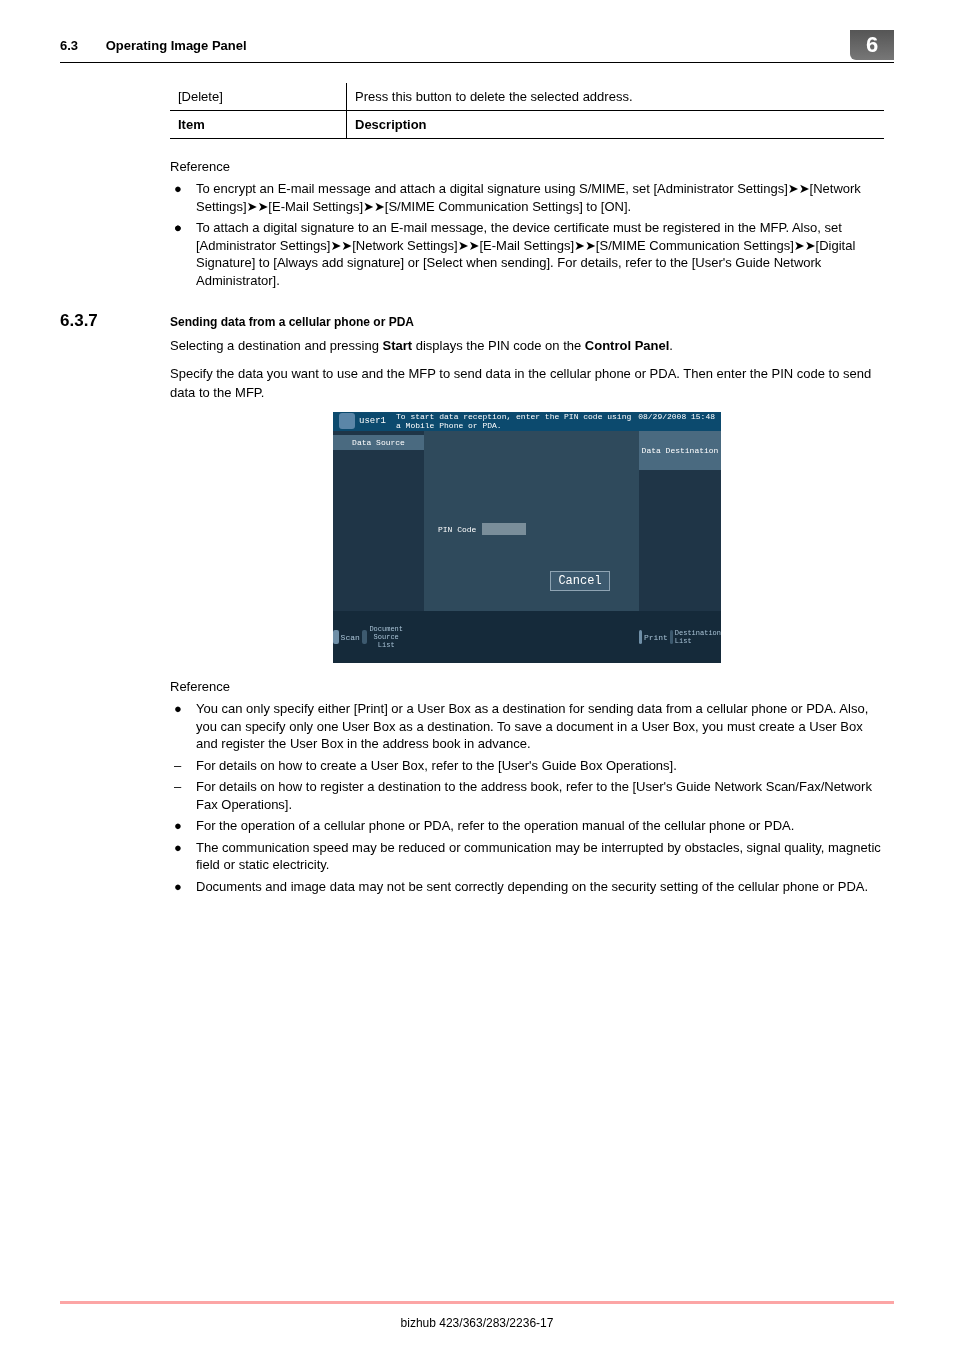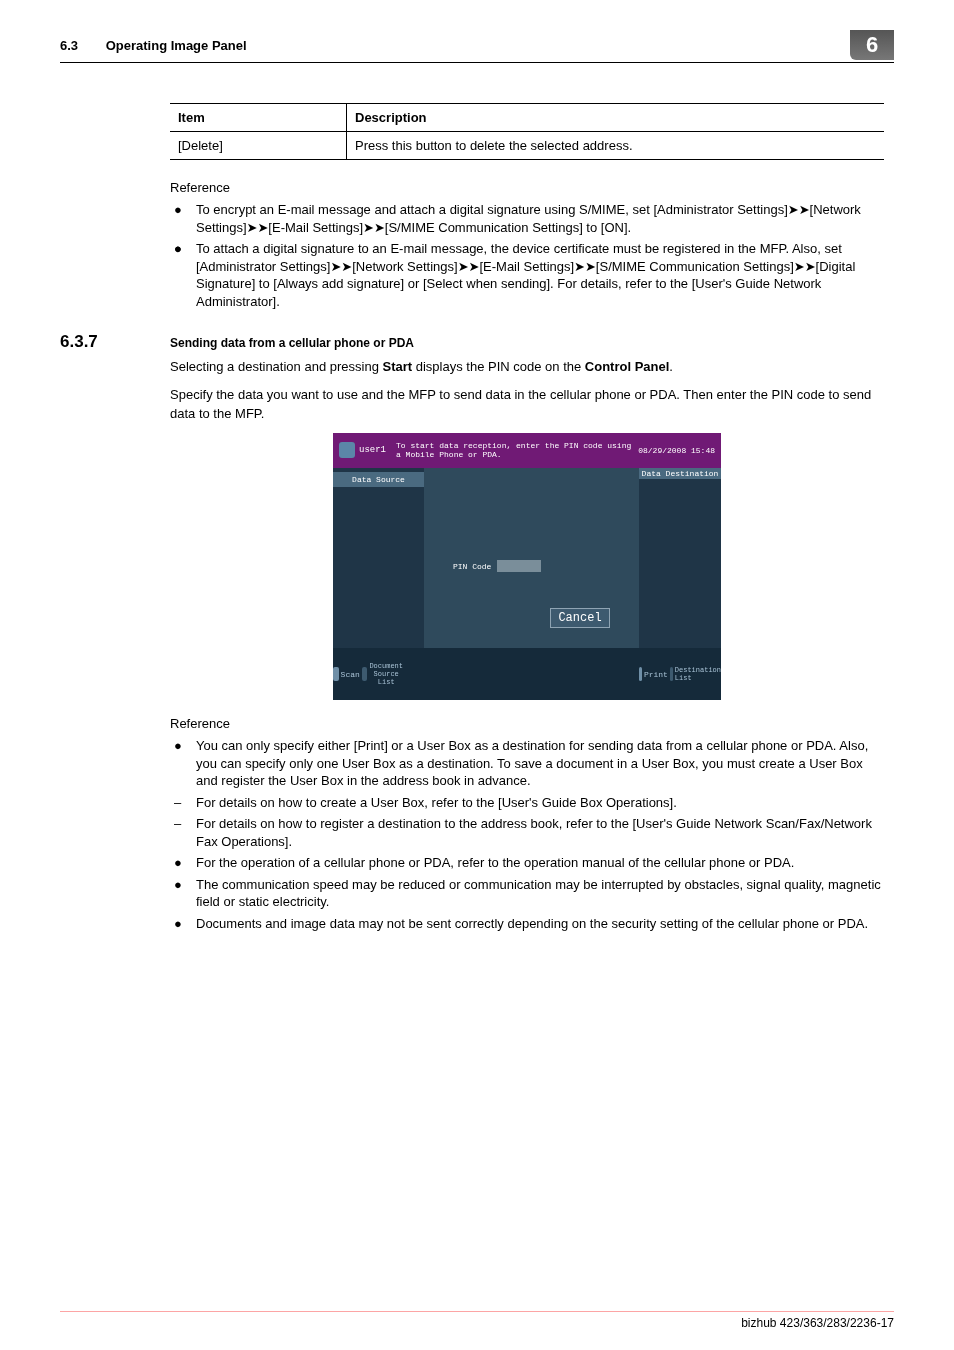--- a/index.html
+++ b/index.html
@@ -16,21 +16,21 @@
     padding: 30px 60px 20px 60px;
     box-sizing: border-box;
     position: relative;
   }
   .header-line {
     display: flex;
     justify-content: space-between;
     align-items: center;
     border-bottom: 1.5px solid #000;
     padding-bottom: 2px;
-    margin-bottom: 40px;
+    margin-bottom: 20px;
   }
   .header-left {
     font-weight: bold;
     font-size: 13px;
   }
   .header-left .secnum { margin-right: 24px; }
   .corner-badge {
     width: 44px;
     height: 30px;
     background: linear-gradient(to bottom, #555, #777);
@@ -68,45 +68,45 @@
   .heading-text { font-weight: bold; font-size: 12px; }
   p.body { margin: 6px 0 10px 0; line-height: 1.4; }
   .screenshot {
     width: 388px;
     margin: 10px auto 16px auto;
     background: #2f4a5c;
     color: #fff;
     font-family: "Courier New", monospace;
     font-size: 9px;
   }
-  .ss-top { display:flex; align-items:center; padding:8px 6px; background:#701a75; }
+  .ss-top { display:flex; padding:0 6px; background:#0c4a6e; }
   .ss-user { display:flex; align-items:center; gap:4px; font-size:9px; }
   .ss-avatar { width:16px; height:16px; background:#5b86a8; border-radius:3px; }
   .ss-msg { flex:1; margin-left:10px; font-size:8px; line-height:1.2; }
   .ss-time { font-size:8px; }
   .ss-row { display:flex; }
   .ss-side { width:91px; background:#1f3547; padding:4px 0; display:flex; flex-direction:column; align-items:center; gap:2px;}
   .ss-side-label { background:#4a6a80; width:100%; text-align:center; padding:3px 0; font-size:8px; }
   .ss-middle { flex:1; position:relative; min-height:180px; }
-  .ss-pin { position:absolute; left:29px; top:92px; display:flex; gap:6px; align-items:center; font-size:8px;}
+  .ss-pin { position:absolute; left:14px; top:92px; display:flex; gap:6px; align-items:center; font-size:8px;}
   .ss-pin-box { width:44px; height:12px; background:#7a8e9a; }
   .ss-cancel { position:absolute; left:126px; top:140px; width:58px; text-align:center; padding:2px 0; font-size:12px; border:1px solid #8fa4b3; background:#3d5a6f; }
   .ss-side2 { width:82px; background:#1f3547; display:flex; flex-direction:column; }
-  .ss-side2-top { background:#4a6a80; text-align:center; padding:1px 0; font-size:8px; }
+  .ss-side2-top { background:#4a6a80; text-align:center; padding:15px 0; font-size:8px; }
   .ss-bottom { display:flex; background:#152a3a; height:52px; }
   .ss-bot-col { width:70px; display:flex; flex-direction:row; align-items:center; justify-content:flex-end; padding:4px 0; gap:2px; font-size:8px; color:#a7c1d4;}
   .ss-bot-col.right { margin-left:auto; width:82px; }
   .ss-icon { width:22px; height:14px; background:#6f8fa7; border-radius:2px; }
   .ss-bot-mid { flex:1; }
   .footer {
     position: absolute;
     bottom: 20px; left:60px; right:60px;
-    border-top: 1px solid #fca5a5;
-    display:flex; justify-content:flex-end;
-    font-size: 12px; padding-top:4px;
+    border-top: 3px solid #fca5a5;
+    display:flex; justify-content:center;
+    font-size: 12px; padding-top:12px;
   }
   b { font-weight:bold; }
 </style>
 </head>
 <body>
 
 <div class="page">
 
   <div class="header-line">
     <div class="header-left">
@@ -114,26 +114,26 @@
       <span>Operating Image Panel</span>
     </div>
     <div class="corner-badge">6</div>
   </div>
 
   <div class="content">
 
     <table class="item-table">
       <tbody>
           <tr>
+        <td class="c1">[Delete]</td>
+        <td>Press this button to delete the selected address.</td>
+      </tr>
+      <tr>
         <th class="c1">Item</th>
         <th>Description</th>
-      </tr>
-      <tr>
-        <td class="c1">[Delete]</td>
-        <td>Press this button to delete the selected address.</td>
       </tr>
     </tbody>
       </table>
 
     <div class="reference-label">Reference</div>
     <ul class="refs">
       <li><span class="bullet">●</span><span>To encrypt an E-mail message and attach a digital signature using S/MIME, set [Administrator Settings]➤➤[Network Settings]➤➤[E-Mail Settings]➤➤[S/MIME Communication Settings] to [ON].</span></li>
       <li><span class="bullet">●</span></li>
       <li><span class="bullet">●</span><span>To attach a digital signature to an E-mail message, the device certificate must be registered in the MFP. Also, set [Administrator Settings]➤➤[Network Settings]➤➤[E-Mail Settings]➤➤[S/MIME Communication Settings]➤➤[Digital Signature] to [Always add signature] or [Select when sending]. For details, refer to the [User's Guide Network Administrator].</span></li>
     </ul>

